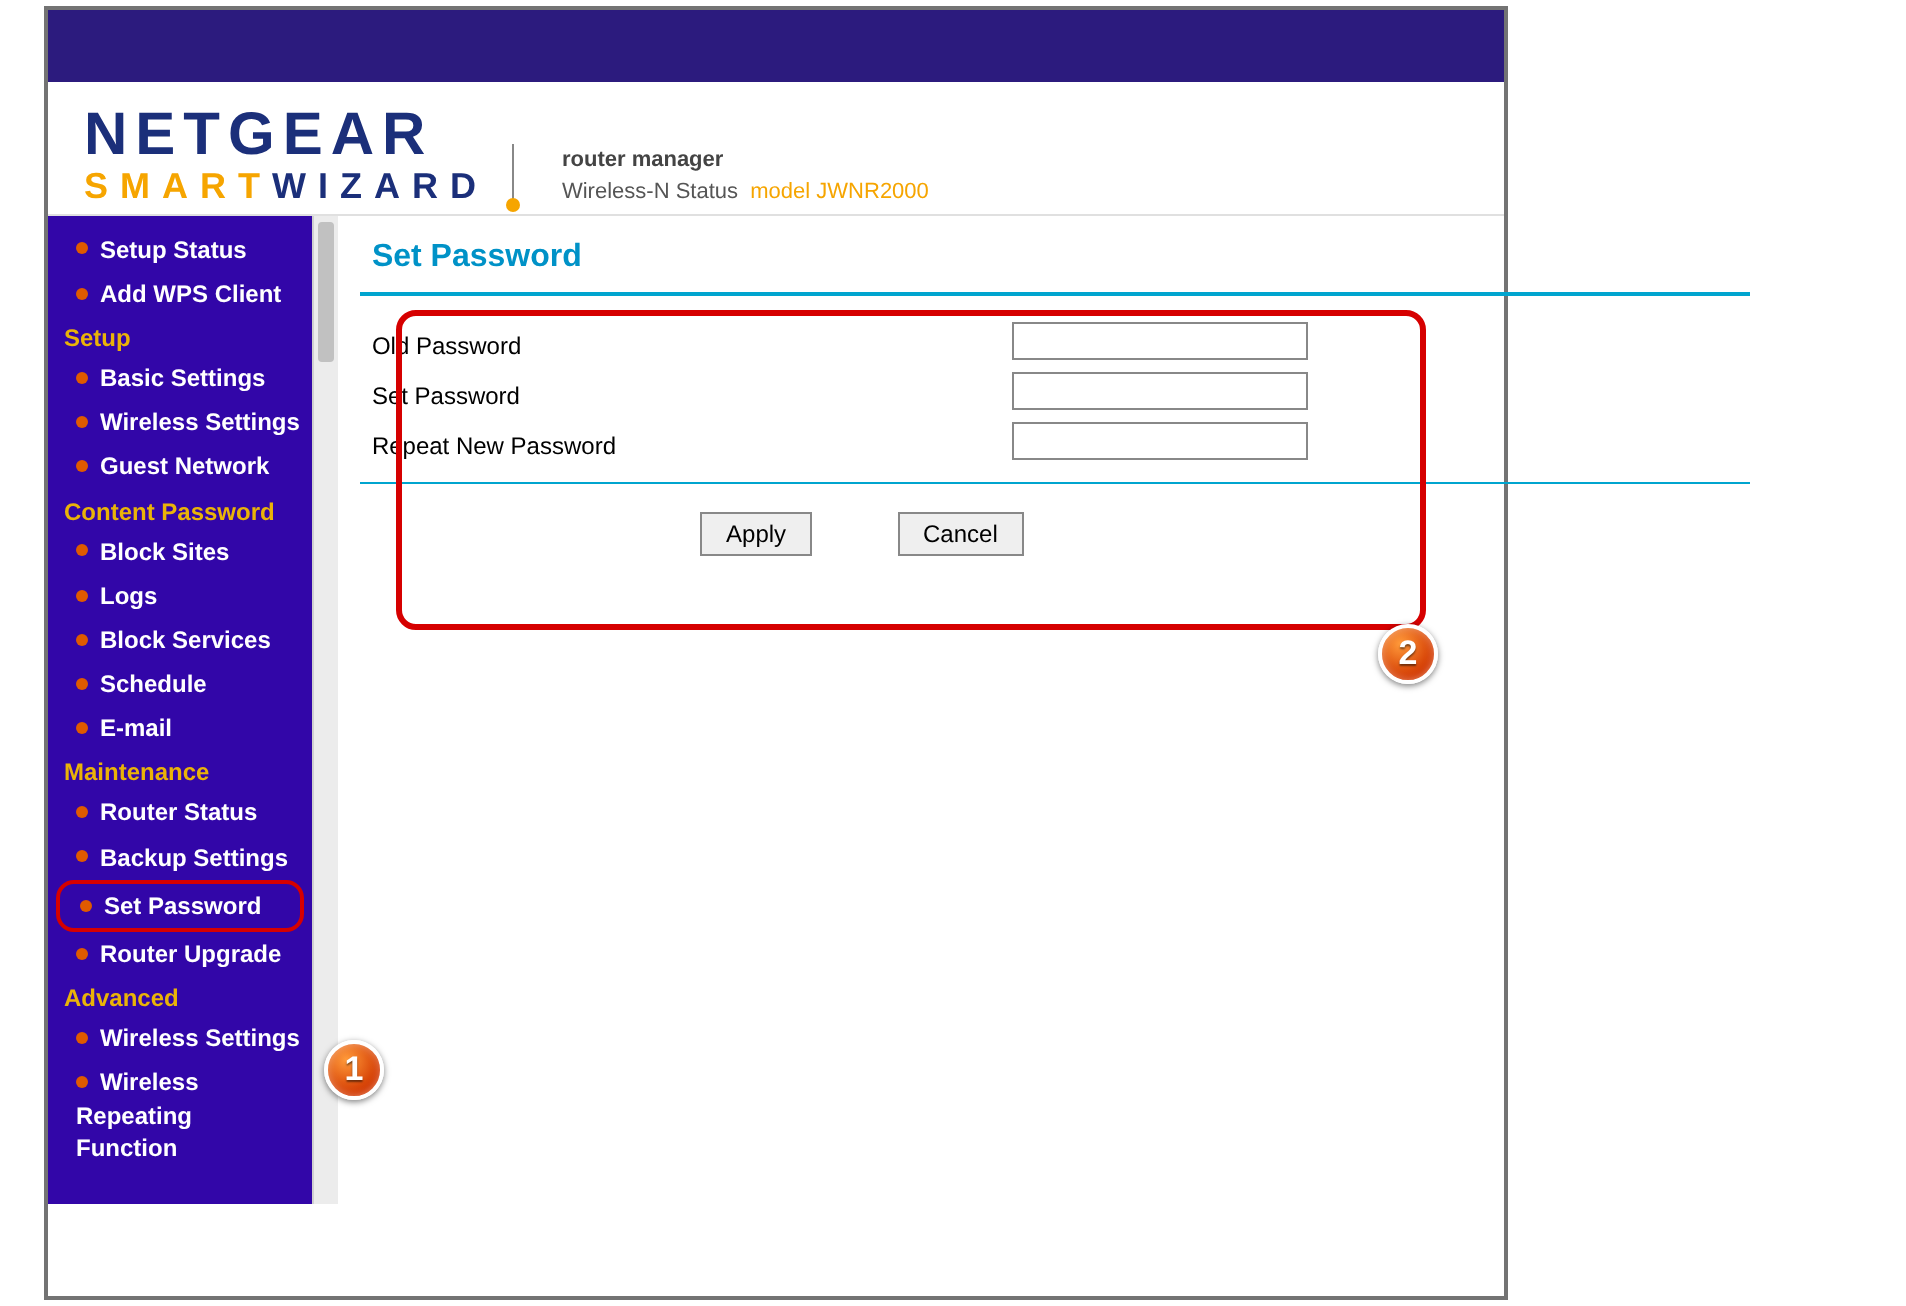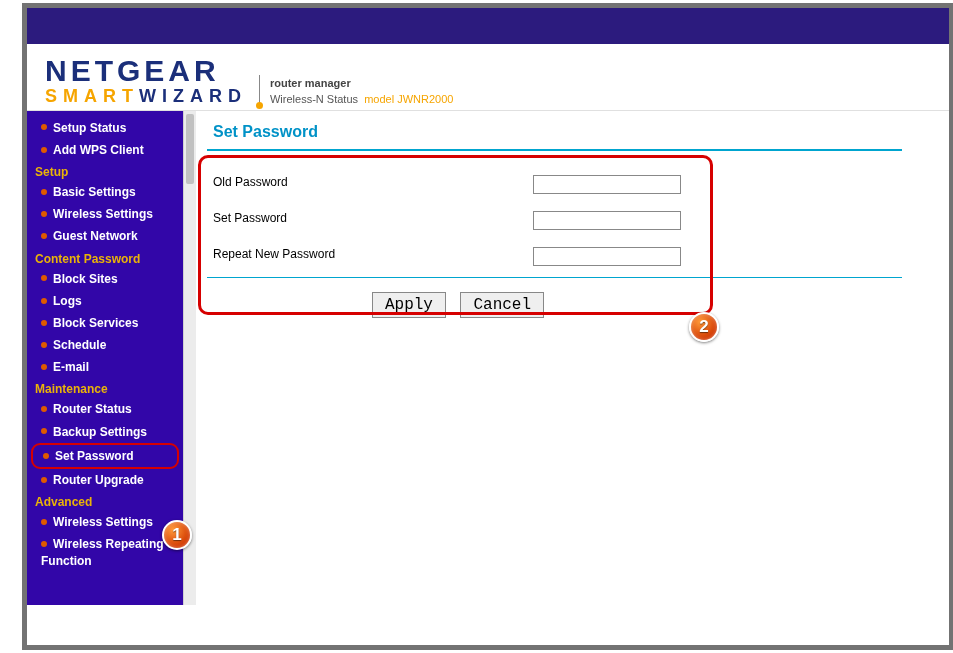--- a/index.html
+++ b/index.html
@@ -8,23 +8,23 @@
     background: #fff;
     width: 953px;
     height: 653px;
     position: relative;
     overflow: hidden;
   }
   .outer-frame {
     position: absolute;
     left: 22px;
     top: 3px;
-    width: 932px;
+    width: 732px;
     height: 647px;
-    border: 5px solid #737373;
+    border: 2px solid #737373;
     background: #fff;
   }
   .top-bar {
     height: 36px;
     background: #2c1b7e;
   }
   .header {
     background: #fff;
     padding: 12px 18px 2px 18px;
     display: flex;
@@ -46,21 +46,21 @@
     font-size: 18px;
     letter-spacing: 6px;
     line-height: 1.2;
     font-weight: bold;
   }
   .brand-smart .s1 { color: #f6a500; }
   .brand-smart .s2 { color: #1b2f7a; }
   .brand-line {
     border-left: 1px solid #888;
     margin-left: 12px;
-    padding-left: 10px;
+    padding-left: 24px;
     font-size: 11px;
     color: #555;
     line-height: 1.5;
     position: relative;
   }
   .brand-line .dot{
     position:absolute;
     left:-4px; bottom:-1px;
     width:7px;height:7px;border-radius:50%;
     background:#f6a500;
@@ -137,46 +137,46 @@
   .panel-title {
     color: #0092c7;
     font-size: 16px;
     font-weight: bold;
     padding: 4px 0 6px 6px;
   }
   .hr-thick { border-top: 2px solid #00a5cf; margin: 2px 0 10px 0; }
   .hr-thin { border-top: 1px solid #00a5cf; margin: 8px 0 10px 0; }
   .form-row {
     display: flex;
-    align-items: flex-start;
-    font-size: 12px;
-    padding: 14px 0 3px 6px;
+    align-items: flex-end;
+    font-size: 12px;
+    padding: 3px 0 3px 6px;
   }
   .form-row label { width: 320px; }
   .form-row input {
     width: 148px;
     height: 19px;
     border: 1px solid #888;
     background:#fff;
     font-size: 12px;
     padding: 1px 3px;
   }
   .btn-row {
     text-align: center;
     padding: 4px 0;
   }
   .btn {
     display:inline-block;
     background: #efefef;
     border: 1px solid #888;
-    font-size: 16px;
+    font-size: 12px;
     padding: 3px 12px;
-    margin: 0 5px;
+    margin: 0 19px;
     cursor: pointer;
-    font-family: Liberation Mono, monospace;
+    font-family: Liberation Sans, sans-serif;
   }
   .panel-limit{
     width:502px;
   }
   .annotation-box {
     position: absolute;
     border: 3px solid #d60000;
     border-radius: 10px;
     pointer-events: none;
   }

